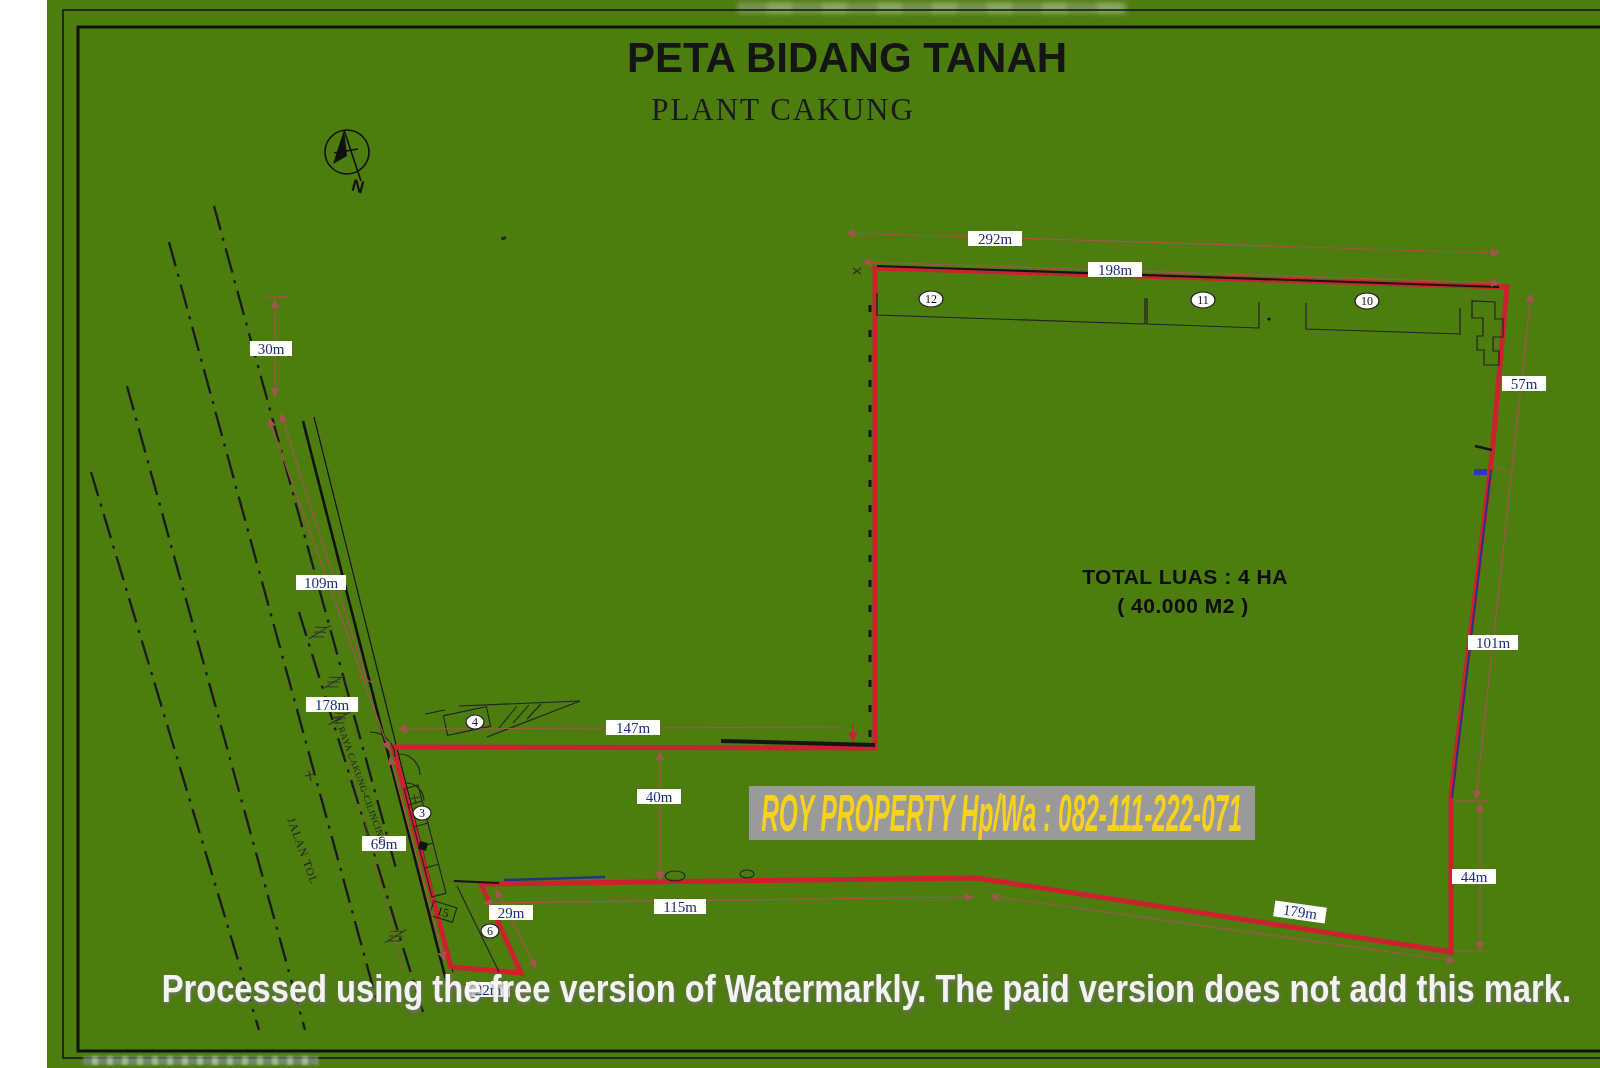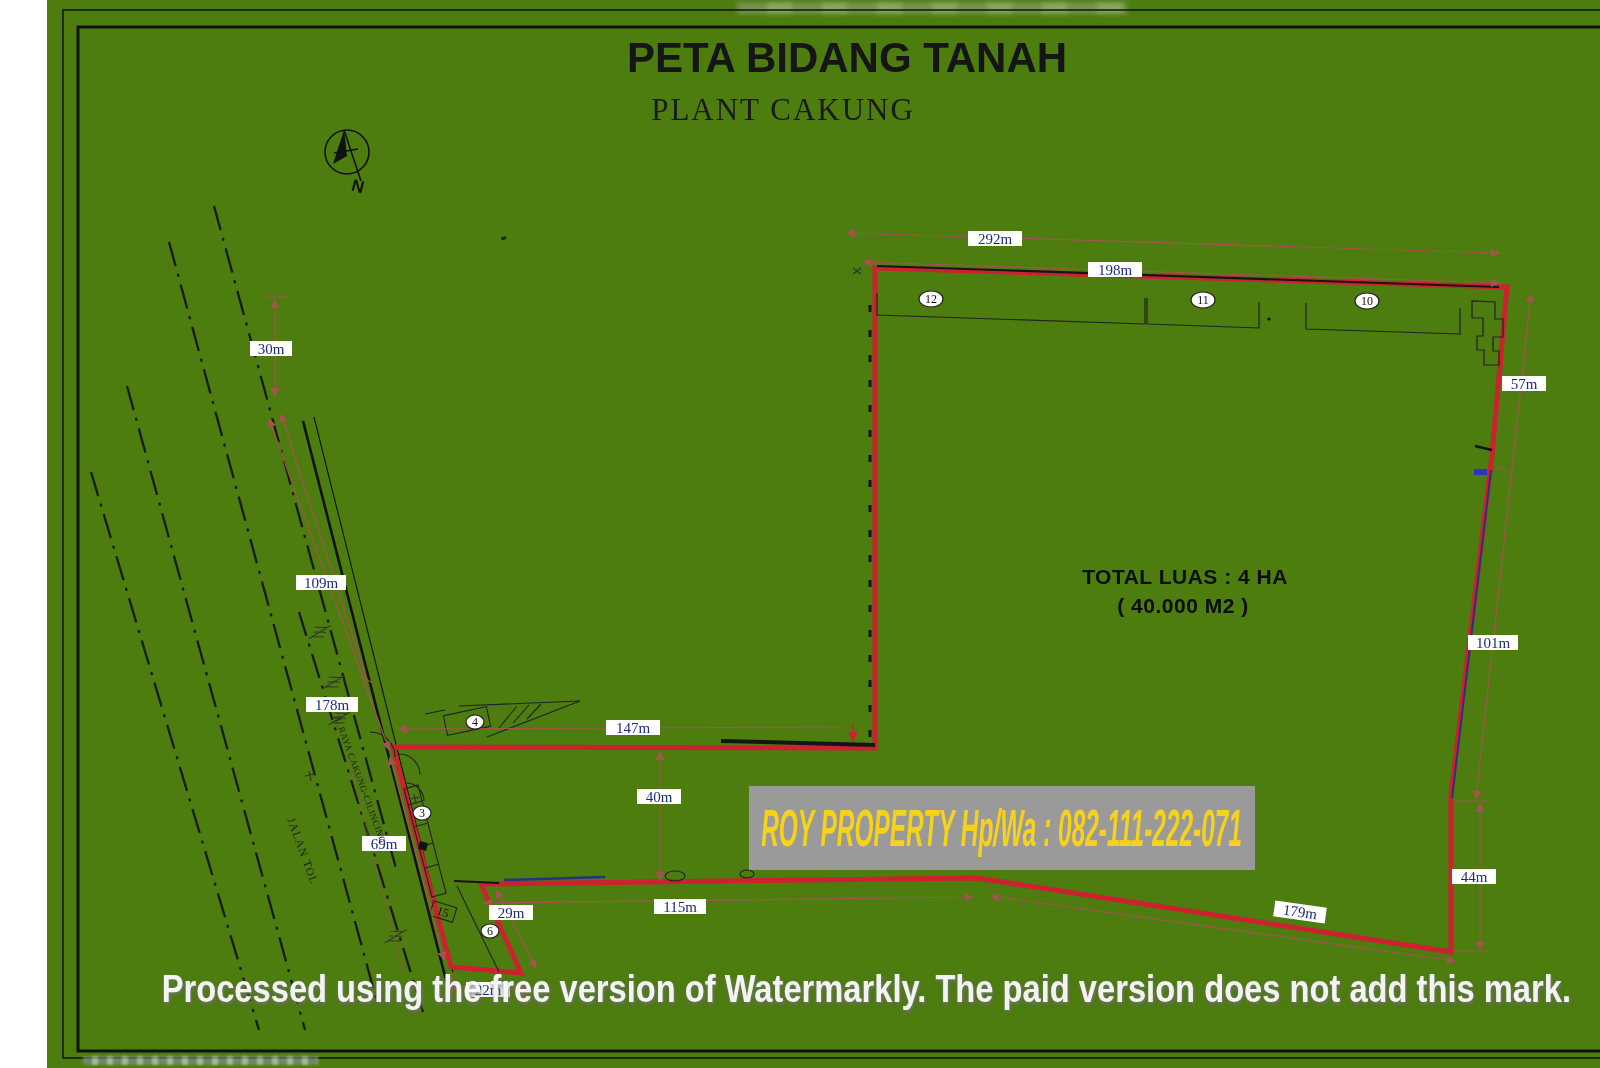--- a/index.html
+++ b/index.html
@@ -3,21 +3,21 @@
 <meta charset="utf-8">
 <style>
   html,body{margin:0;padding:0;background:#ffffff;}
   #stage{position:relative;width:1600px;height:1068px;background:#4d7c0f;overflow:hidden;
          font-family:"Liberation Sans",sans-serif;margin-left:47px;}
   .abs{position:absolute;}
   #title{left:0;top:34px;width:1600px;text-align:center;font-size:42px;font-weight:bold;
          color:#151515;letter-spacing:0px;}
   #subtitle{left:0;top:92px;width:1472px;text-align:center;font-family:"Liberation Serif",serif;
          font-size:31px;color:#1a1a1a;letter-spacing:2px;}
-  #banner{left:702px;top:786px;width:506px;height:84px;background:#9a9a9a;
+  #banner{left:702px;top:786px;width:506px;height:54px;background:#9a9a9a;
           display:flex;align-items:center;justify-content:center;overflow:hidden;}
   #banner span{white-space:nowrap;font-size:52px;font-weight:bold;font-style:italic;
           color:#f7d21a;transform:scaleX(0.47);letter-spacing:0px;}
   #watermark{left:0;top:968px;width:1600px;text-align:center;pointer-events:none;}
   #watermark span{display:inline-block;white-space:nowrap;font-size:38px;font-weight:bold;
           color:rgba(255,255,255,0.92);transform:scaleX(0.86);
           text-shadow:0 3px 5px rgba(110,110,110,0.55),0 0 2px rgba(140,140,140,0.5),2px 2px 3px rgba(120,120,120,0.45);}
   #caption-smudge{left:36px;top:1056px;width:235px;height:9px;opacity:.55;filter:blur(1px);
           background:repeating-linear-gradient(90deg,#8a94a8 0 9px,#e8ecf2 9px 15px);}
   #top-smudge{left:690px;top:2px;width:390px;height:12px;opacity:.35;filter:blur(2px);

